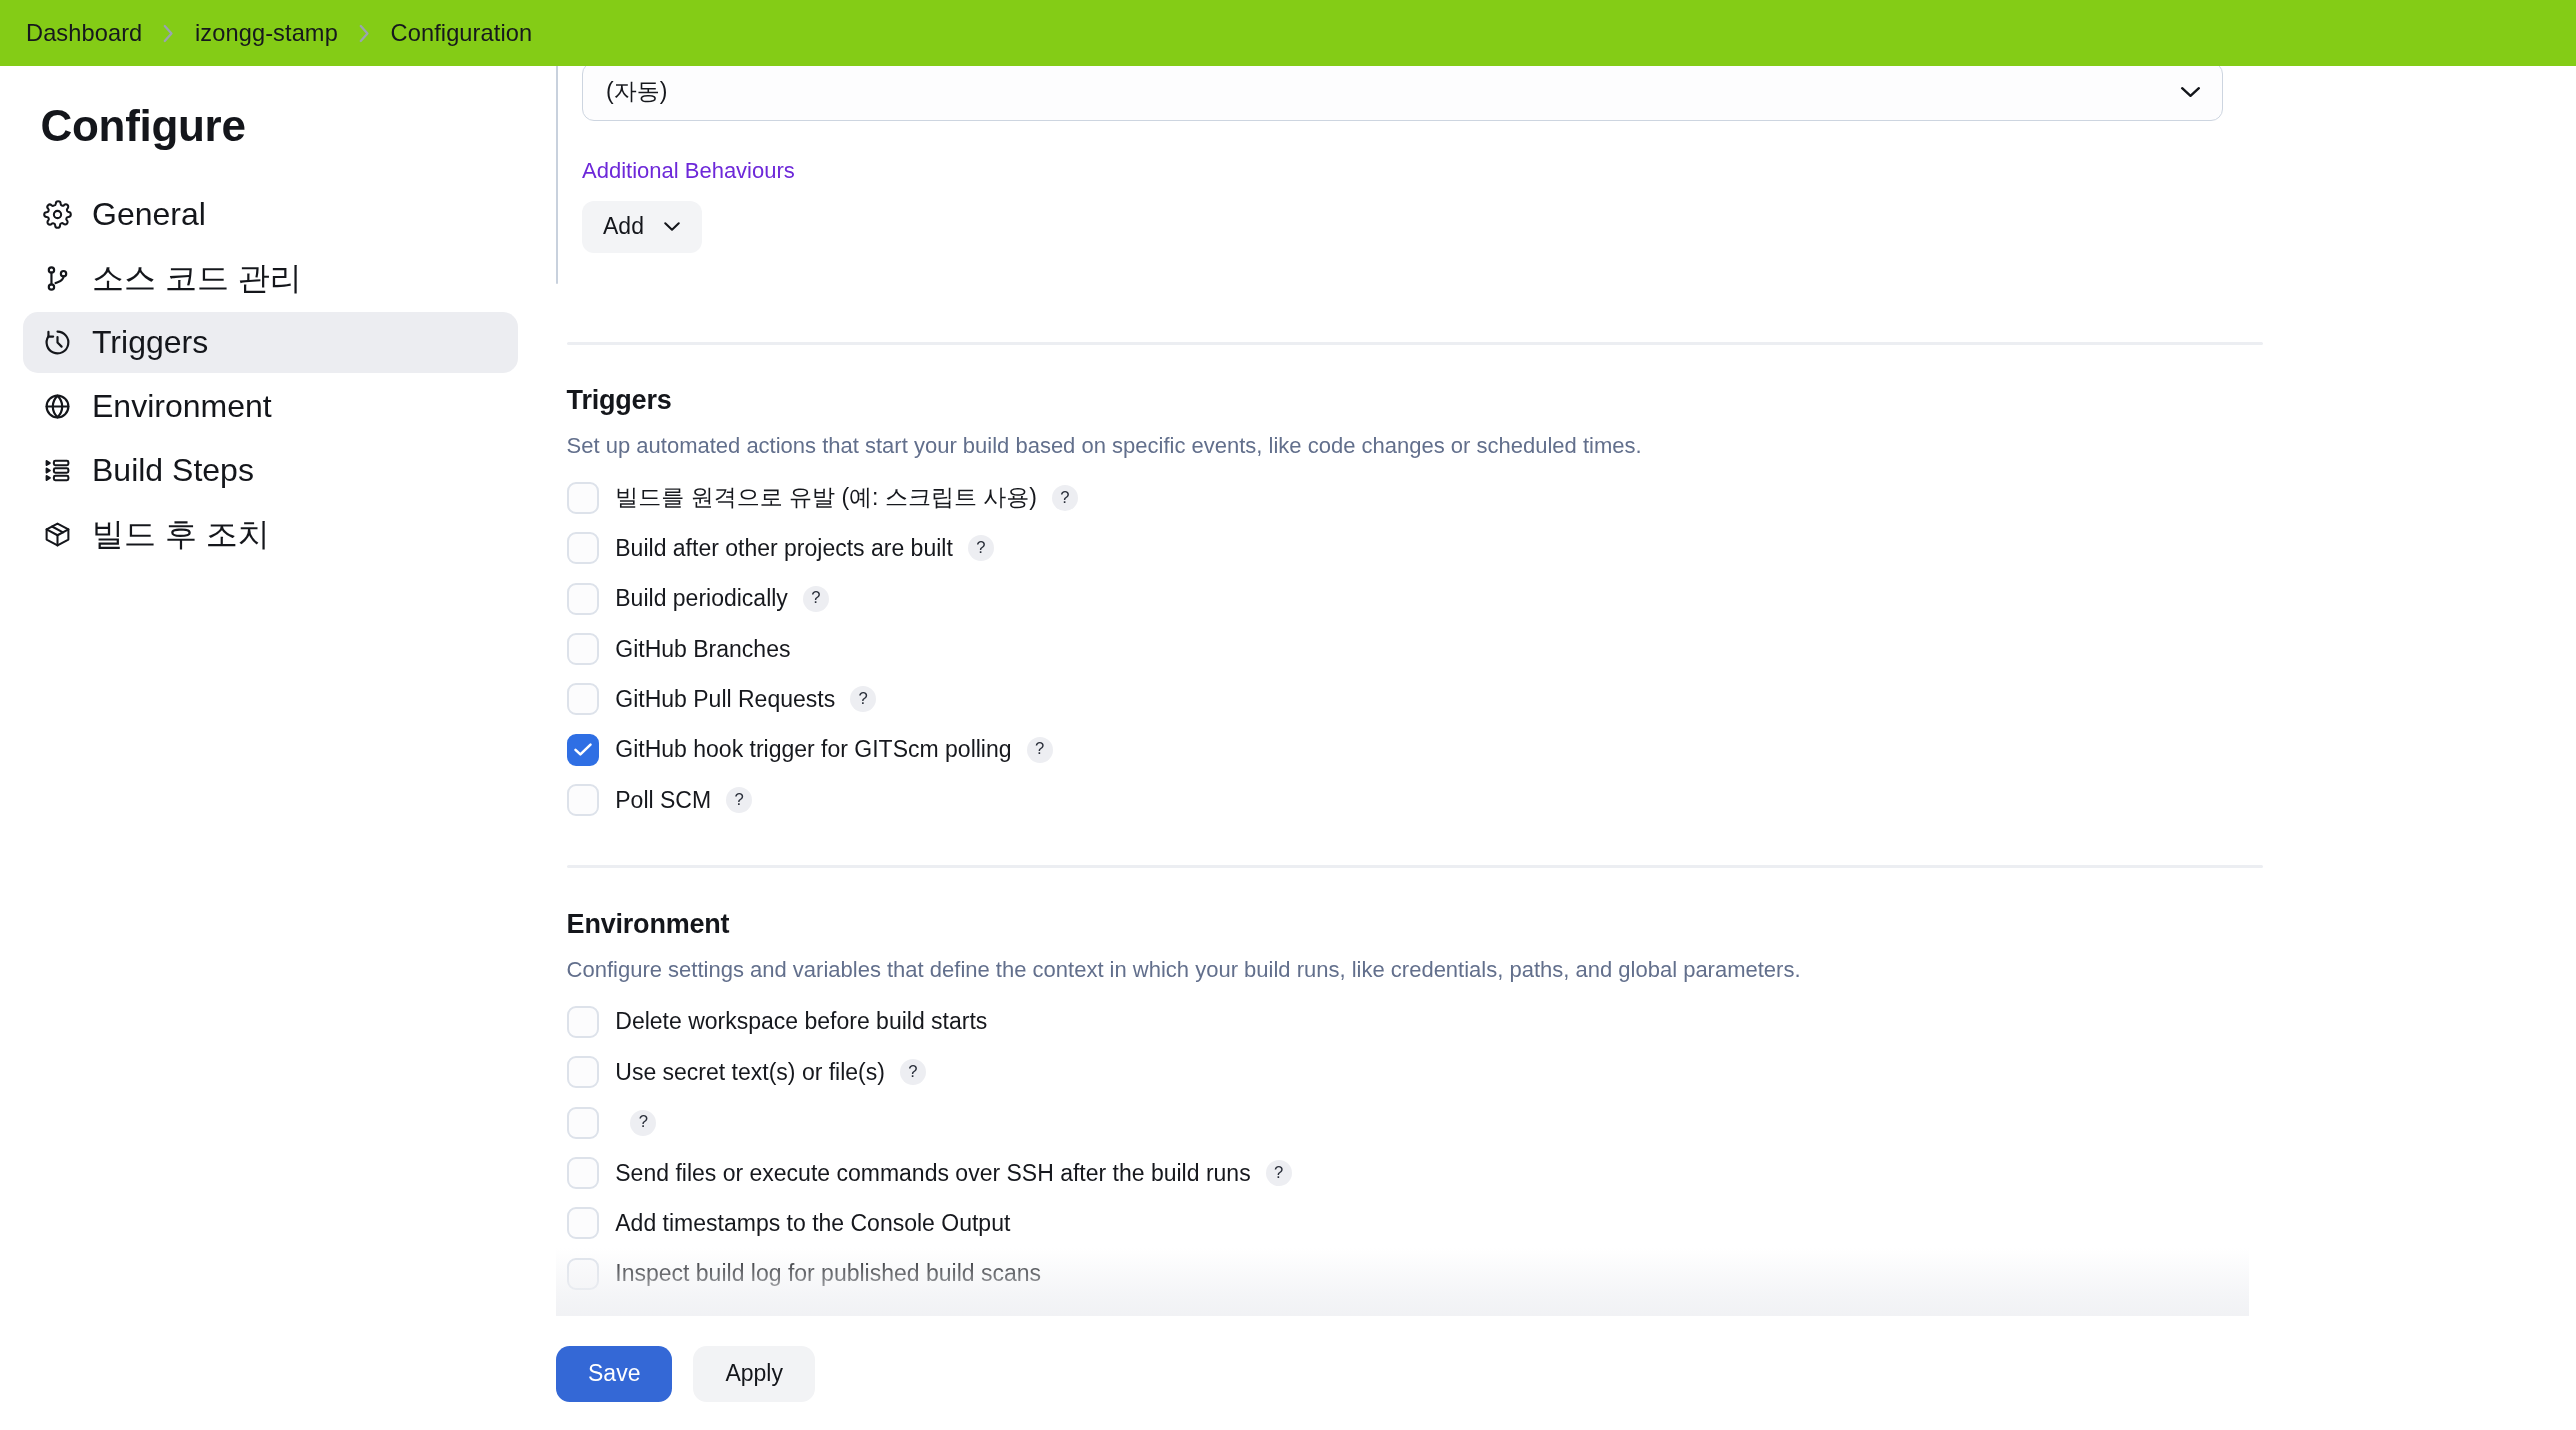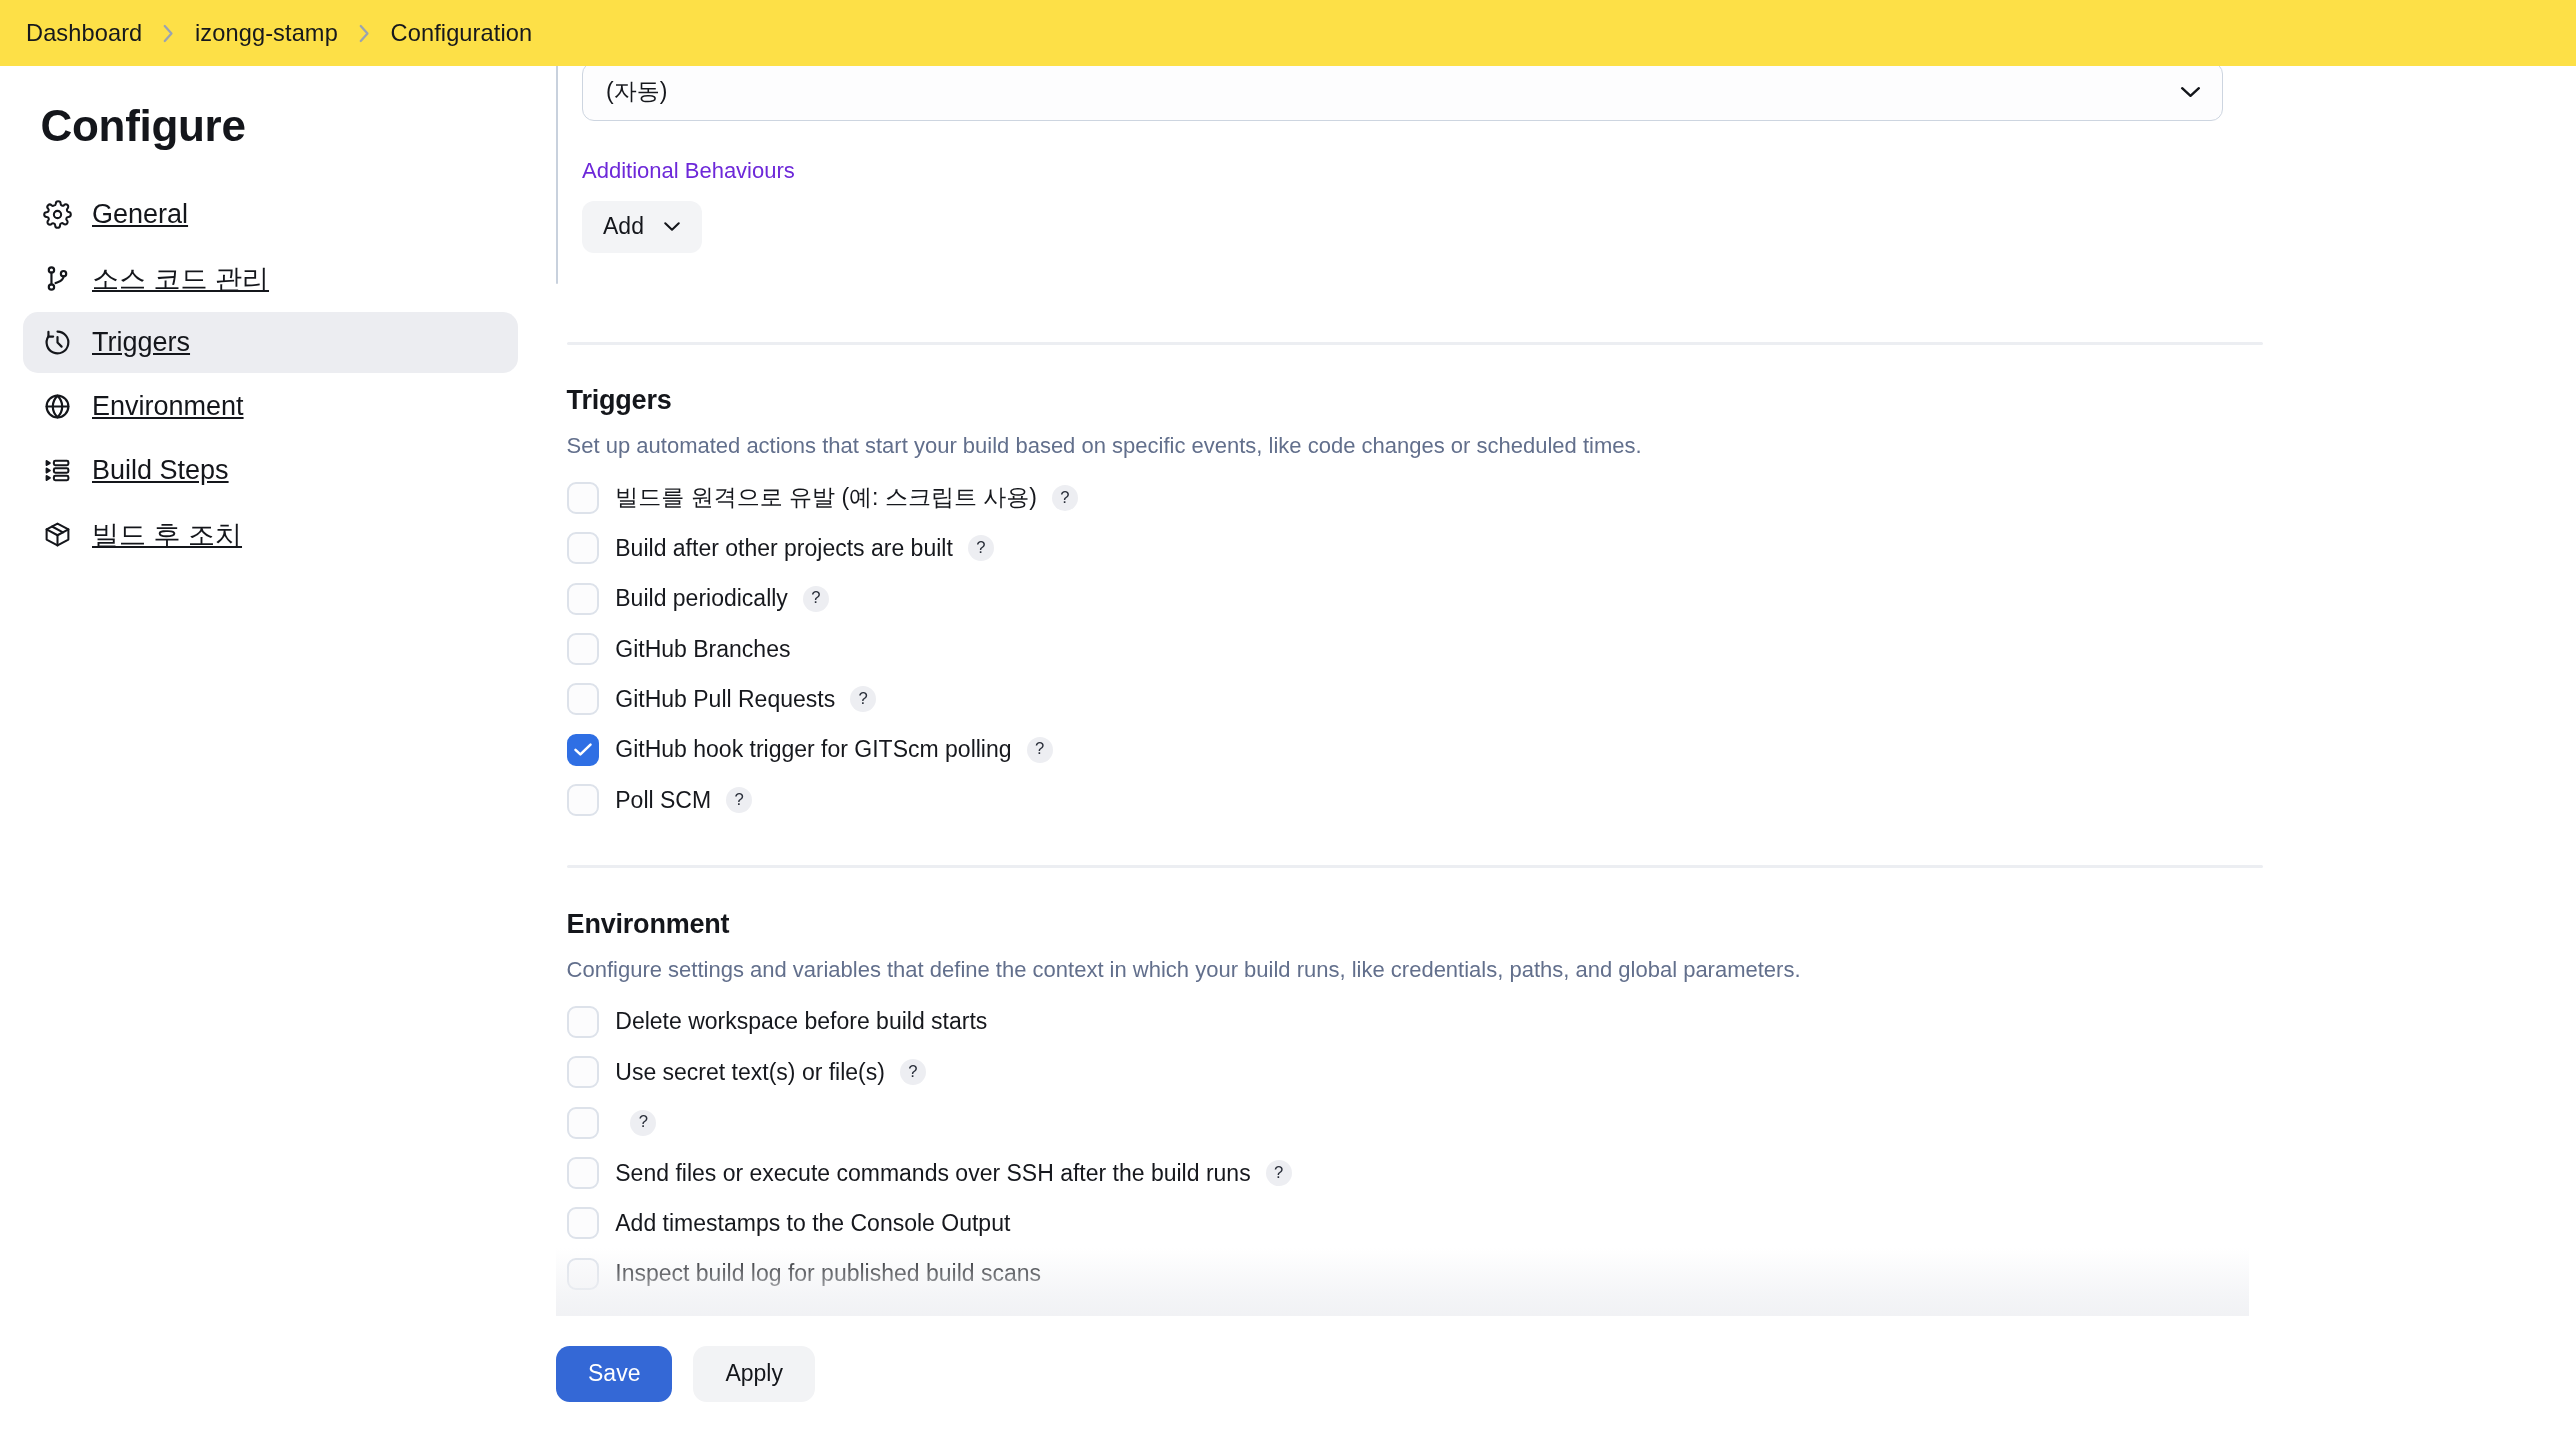--- a/index.html
+++ b/index.html
@@ -9,21 +9,21 @@
     font-family: "Liberation Sans", sans-serif;
     -webkit-font-smoothing: antialiased;
     overflow: hidden;
   }
   #app { position: relative; width: 2576px; height: 1430px; background: #fff; }
 
   
   .crumb-bar {
     position: absolute; top: 0; left: 0;
     width: 2576px; height: 66px;
-    background: #fde047;
+    background: #84cc16;
     display: flex; align-items: center;
     padding-left: 26px;
     z-index: 40;
   }
   .crumb {
     font-size: 23.6px; color: #16181d; letter-spacing: 0.1px;
     text-decoration: none;
   }
   .crumb-sep {
     width: 16.7px; height: 16.7px; margin: 0 18px;
@@ -53,21 +53,21 @@
     cursor: pointer;
   }
   .side-item.active { background: #ecedf1; }
   .side-ico {
     width: 33px; height: 33px; flex: 0 0 33px;
     margin-right: 18px;
     display: flex; align-items: center; justify-content: center;
     color: #14161b;
   }
   .side-ico svg { display: block; }
-  .side-label { font-size: 27px; color: #14161b; white-space: nowrap; text-decoration: underline; }
+  .side-label { font-size: 32px; color: #14161b; white-space: nowrap; }
 
   
   .content {
     position: absolute; top: 66px; left: 541px;
     width: 2035px; height: 1364px;
     background: #ffffff;
     overflow: hidden;
   }
   .inner { position: relative; width: 2035px; padding-left: 15px; }
 

